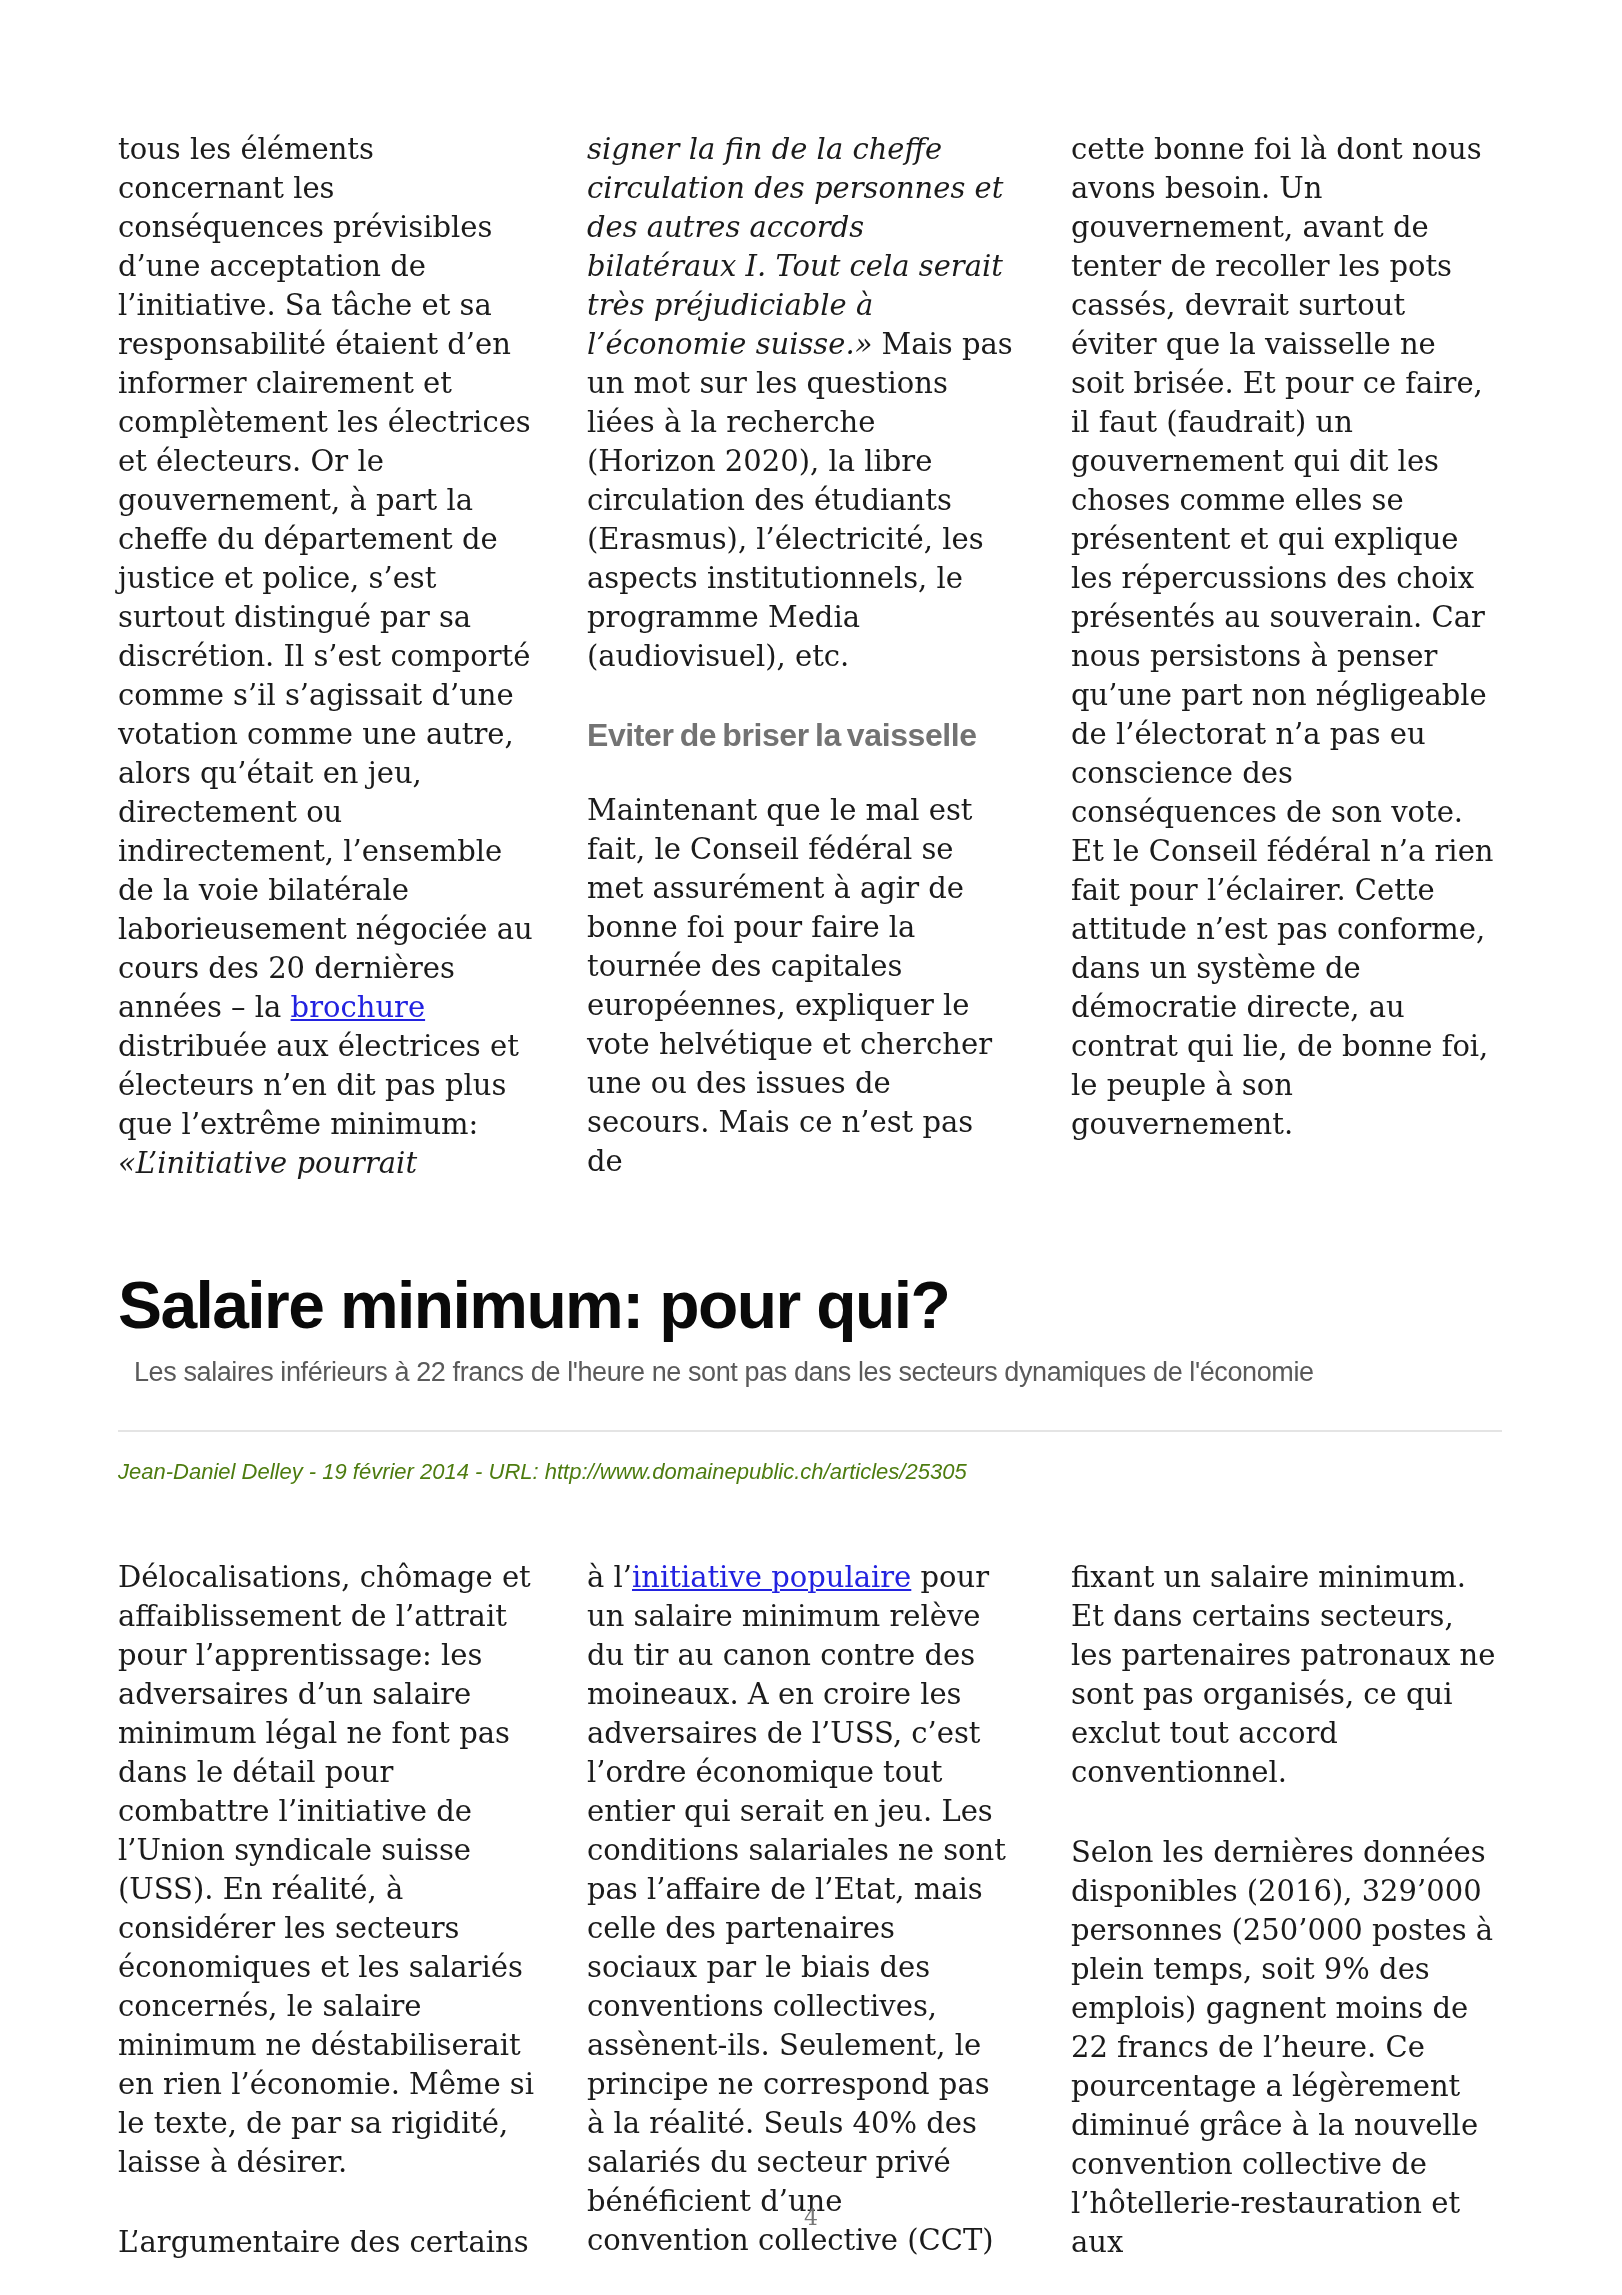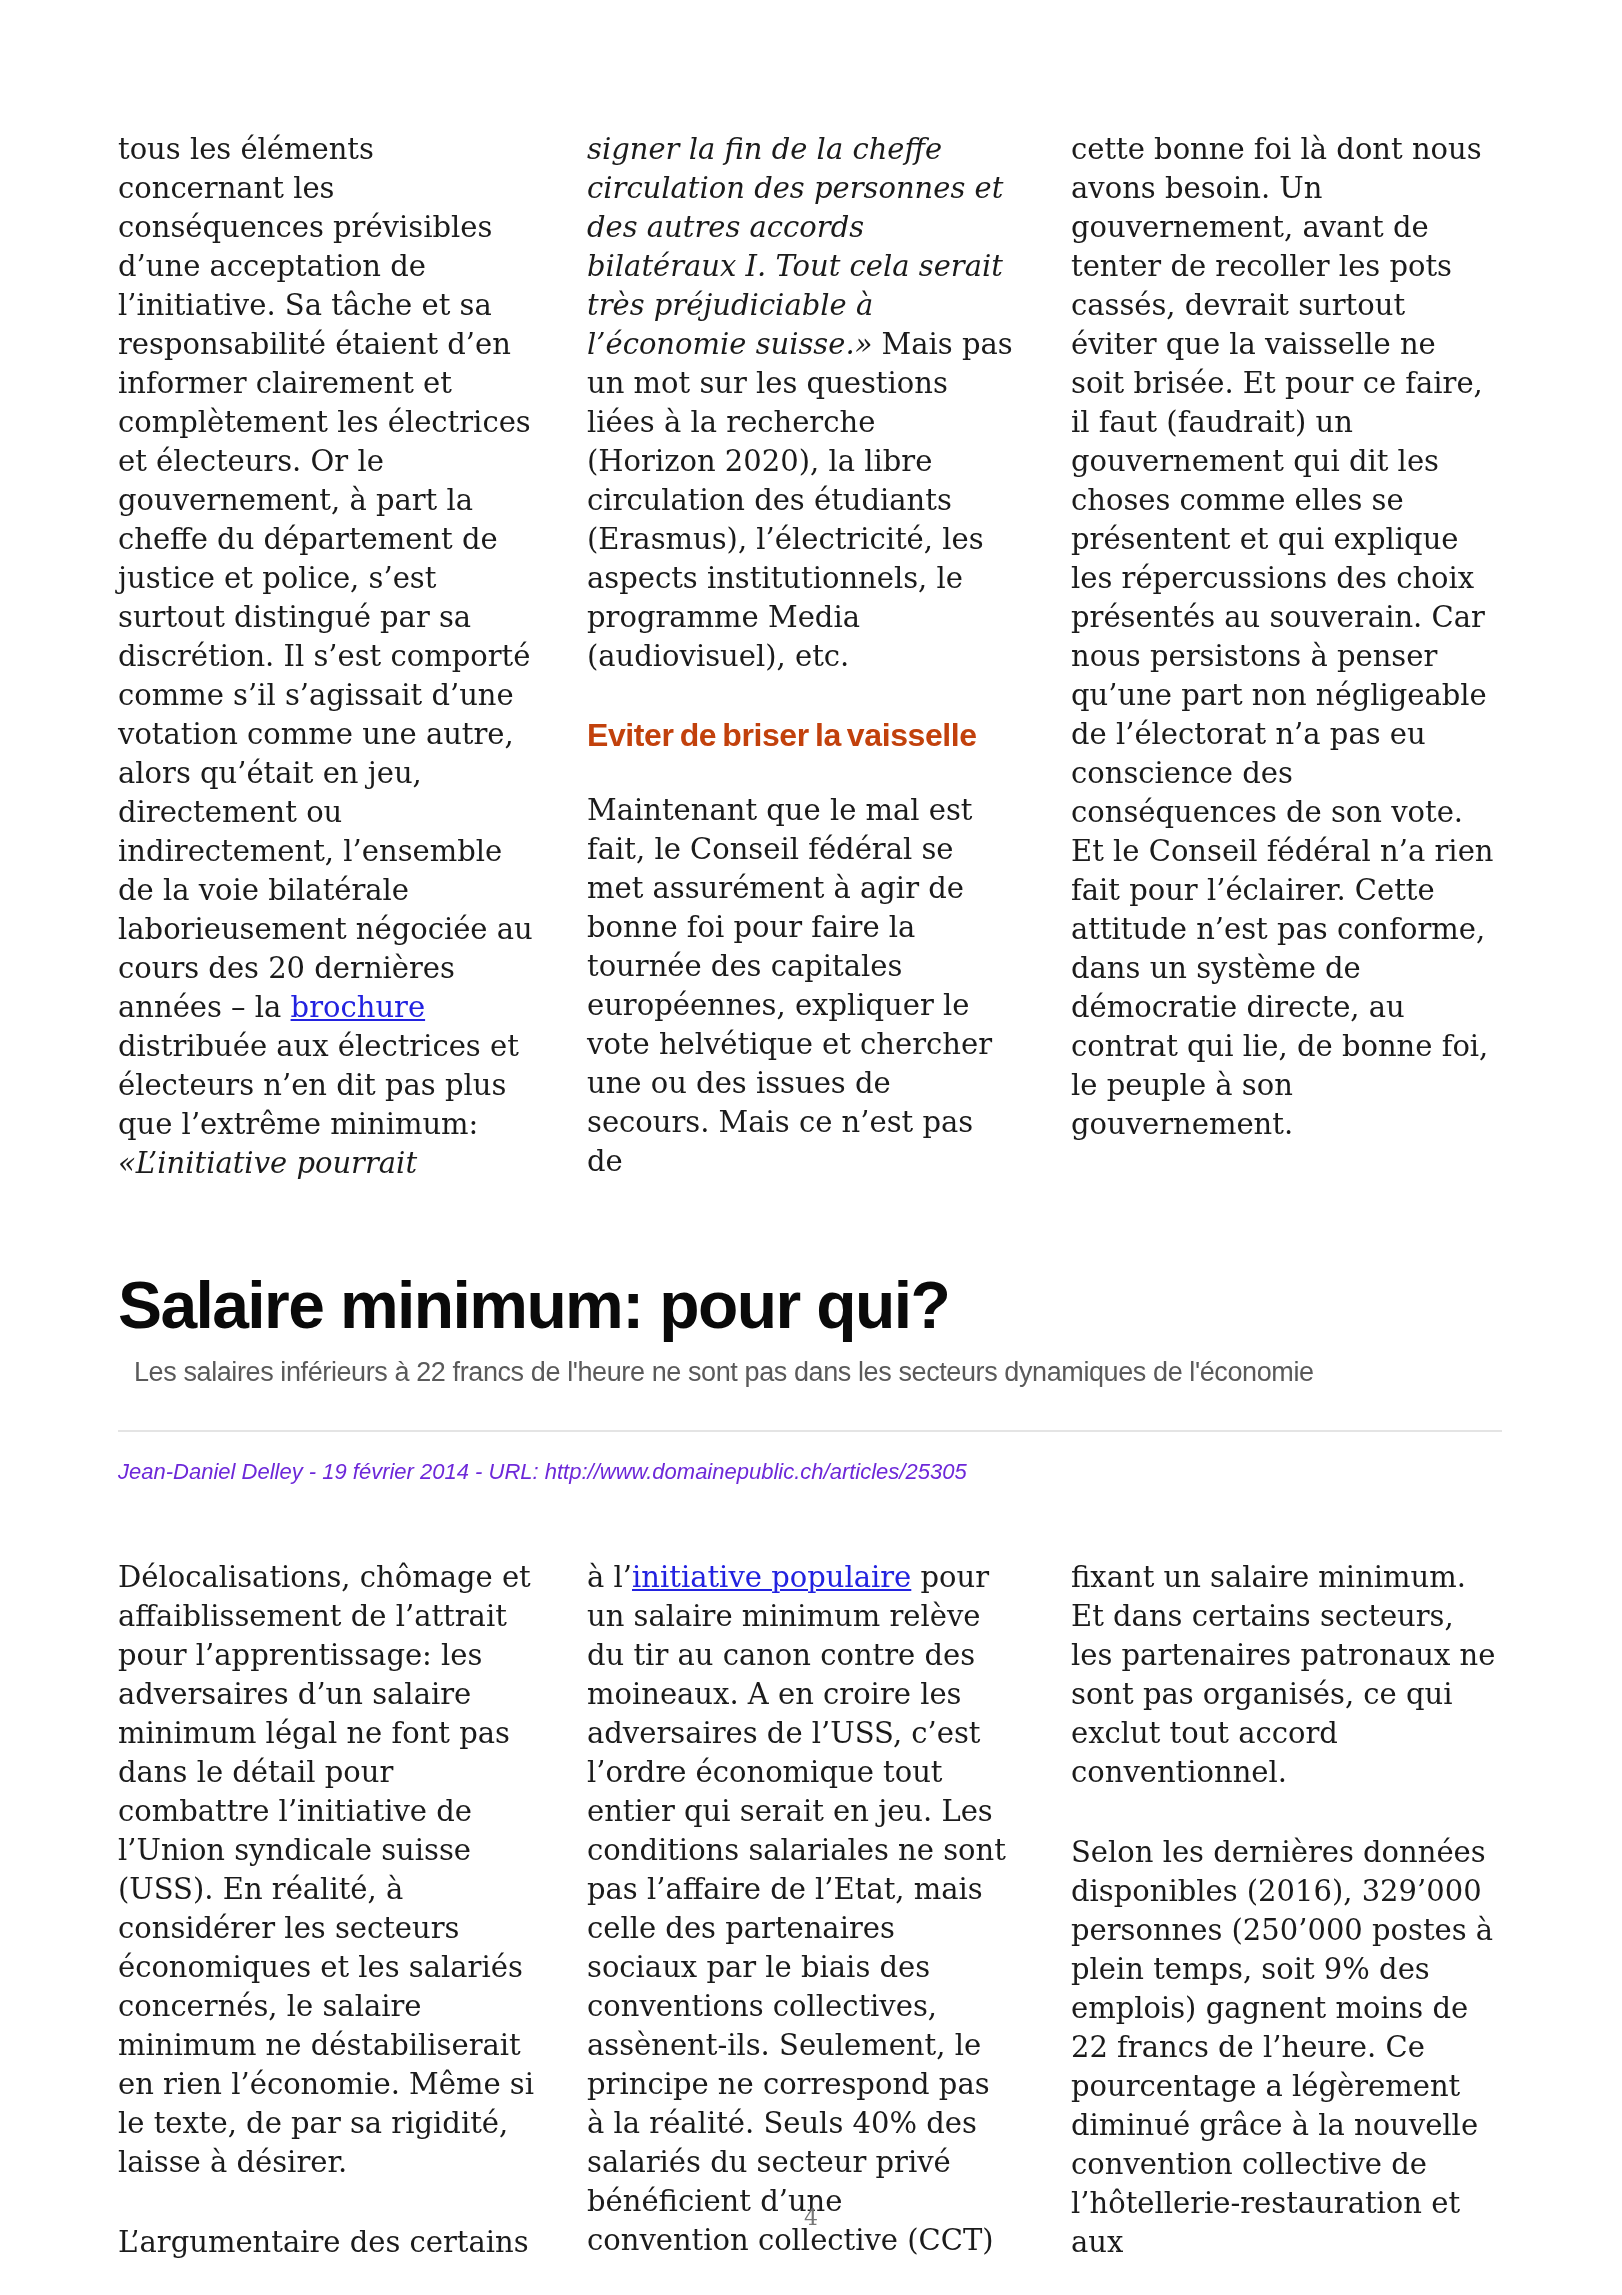--- a/index.html
+++ b/index.html
@@ -36,21 +36,21 @@
   .top-section .col { top: 130px; }
   .bottom-section .col { top: 1530px; margin-top: 28px; }
 
   .inline-heading {
     font-family: "Liberation Sans", sans-serif;
     font-weight: bold;
     font-size: 32px;
     line-height: 37px;
     letter-spacing: -0.4px;
     word-spacing: -2.4px;
-    color: #c2410c;
+    color: #737373;
     margin: 29px 0 37px 0;
   }
 
   em.quote { font-style: italic; }
 
   a.doc-link {
     color: #2222e0;
     text-decoration: underline;
     cursor: pointer;
   }
@@ -81,21 +81,21 @@
   .header-rule {
     border: none;
     border-top: 2.4px solid #e4e4e4;
     margin: 42px 0 0 0;
   }
   .article-byline {
     font-family: "Liberation Sans", sans-serif;
     font-style: italic;
     font-size: 22px;
     line-height: 27.6px;
-    color: #6d28d9;
+    color: #4d7c0f;
     margin: 26px 0 0 0;
   }
 
   .page-footer {
     position: absolute;
     left: 0;
     top: 2205px;
     width: 1622px;
     text-align: center;
     font-size: 22px;

